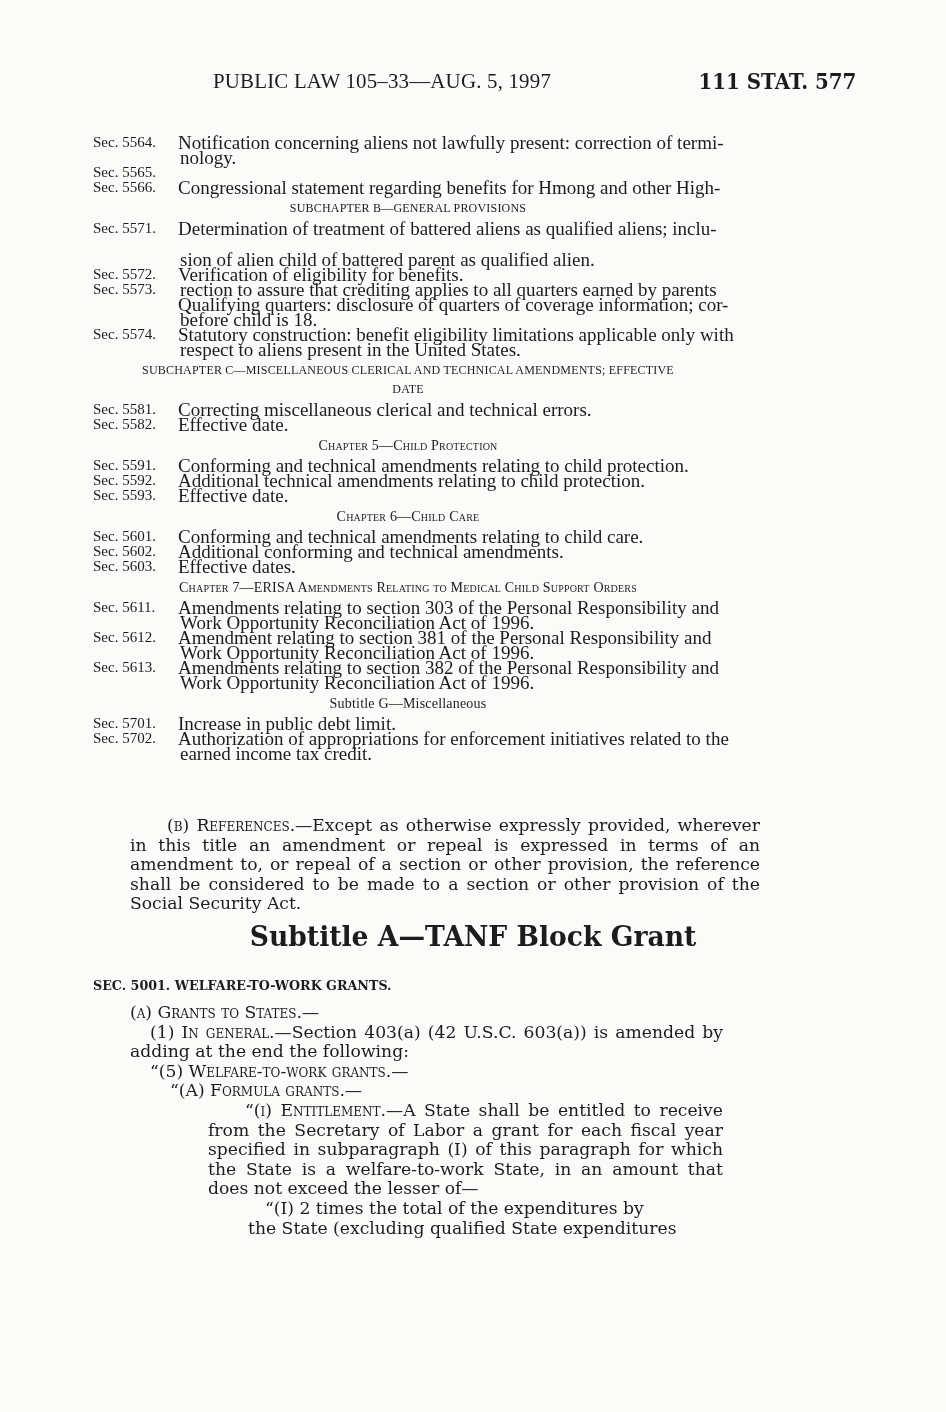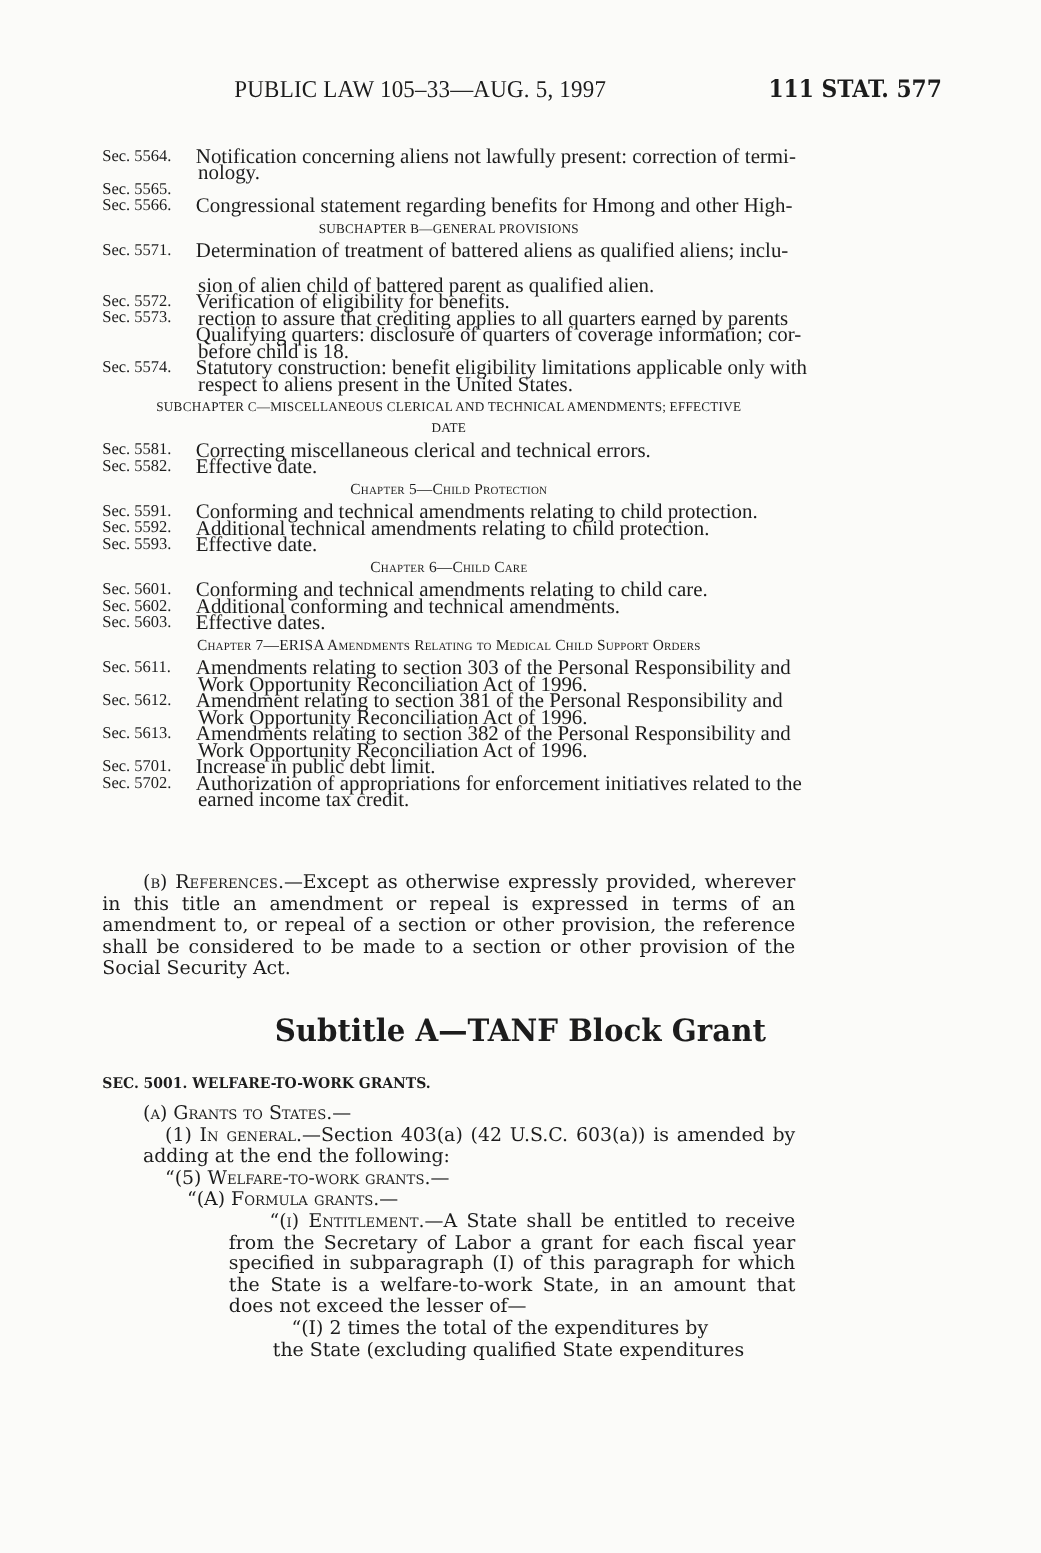--- a/index.html
+++ b/index.html
@@ -181,36 +181,37 @@
           <div class="toc-line" style="padding-left: 2px;">Work Opportunity Reconciliation Act of 1996.</div>
         </div>
       </div>
       <div class="toc-entry">
         <div class="toc-sec">Sec. 5613.</div>
         <div class="toc-text">
           <div class="toc-line">Amendments relating to section 382 of the Personal Responsibility and</div>
           <div class="toc-line" style="padding-left: 2px;">Work Opportunity Reconciliation Act of 1996.</div>
         </div>
       </div>
+      <div class="toc-heading plain">Subtitle G—Miscellaneous</div>
       <div class="toc-entry">
         <div class="toc-sec">Sec. 5701.</div>
         <div class="toc-text">
           <div class="toc-line">Increase in public debt limit.</div>
         </div>
       </div>
       <div class="toc-entry">
         <div class="toc-sec">Sec. 5702.</div>
         <div class="toc-text">
           <div class="toc-line">Authorization of appropriations for enforcement initiatives related to the</div>
           <div class="toc-line" style="padding-left: 2px;">earned income tax credit.</div>
         </div>
       </div>
     </div>
 
-  <div class="body-text" style="top:793px;">
+  <div class="body-text" style="top:816px;margin-left:37px;">
     <div class="para indent1">
       <span class="sc">(b) References.</span><span>—Except as otherwise expressly provided, wherever in this title an amendment or repeal is expressed in terms of an amendment to, or repeal of a section or other provision, the reference shall be considered to be made to a section or other provision of the Social Security Act.</span>
     </div>
   </div>
 
   <div class="subtitle">Subtitle A—TANF Block Grant</div>
 
   <div class="sec-head">SEC. 5001. WELFARE-TO-WORK GRANTS.</div>
 
   <div class="body-text" style="top:1003px;">

